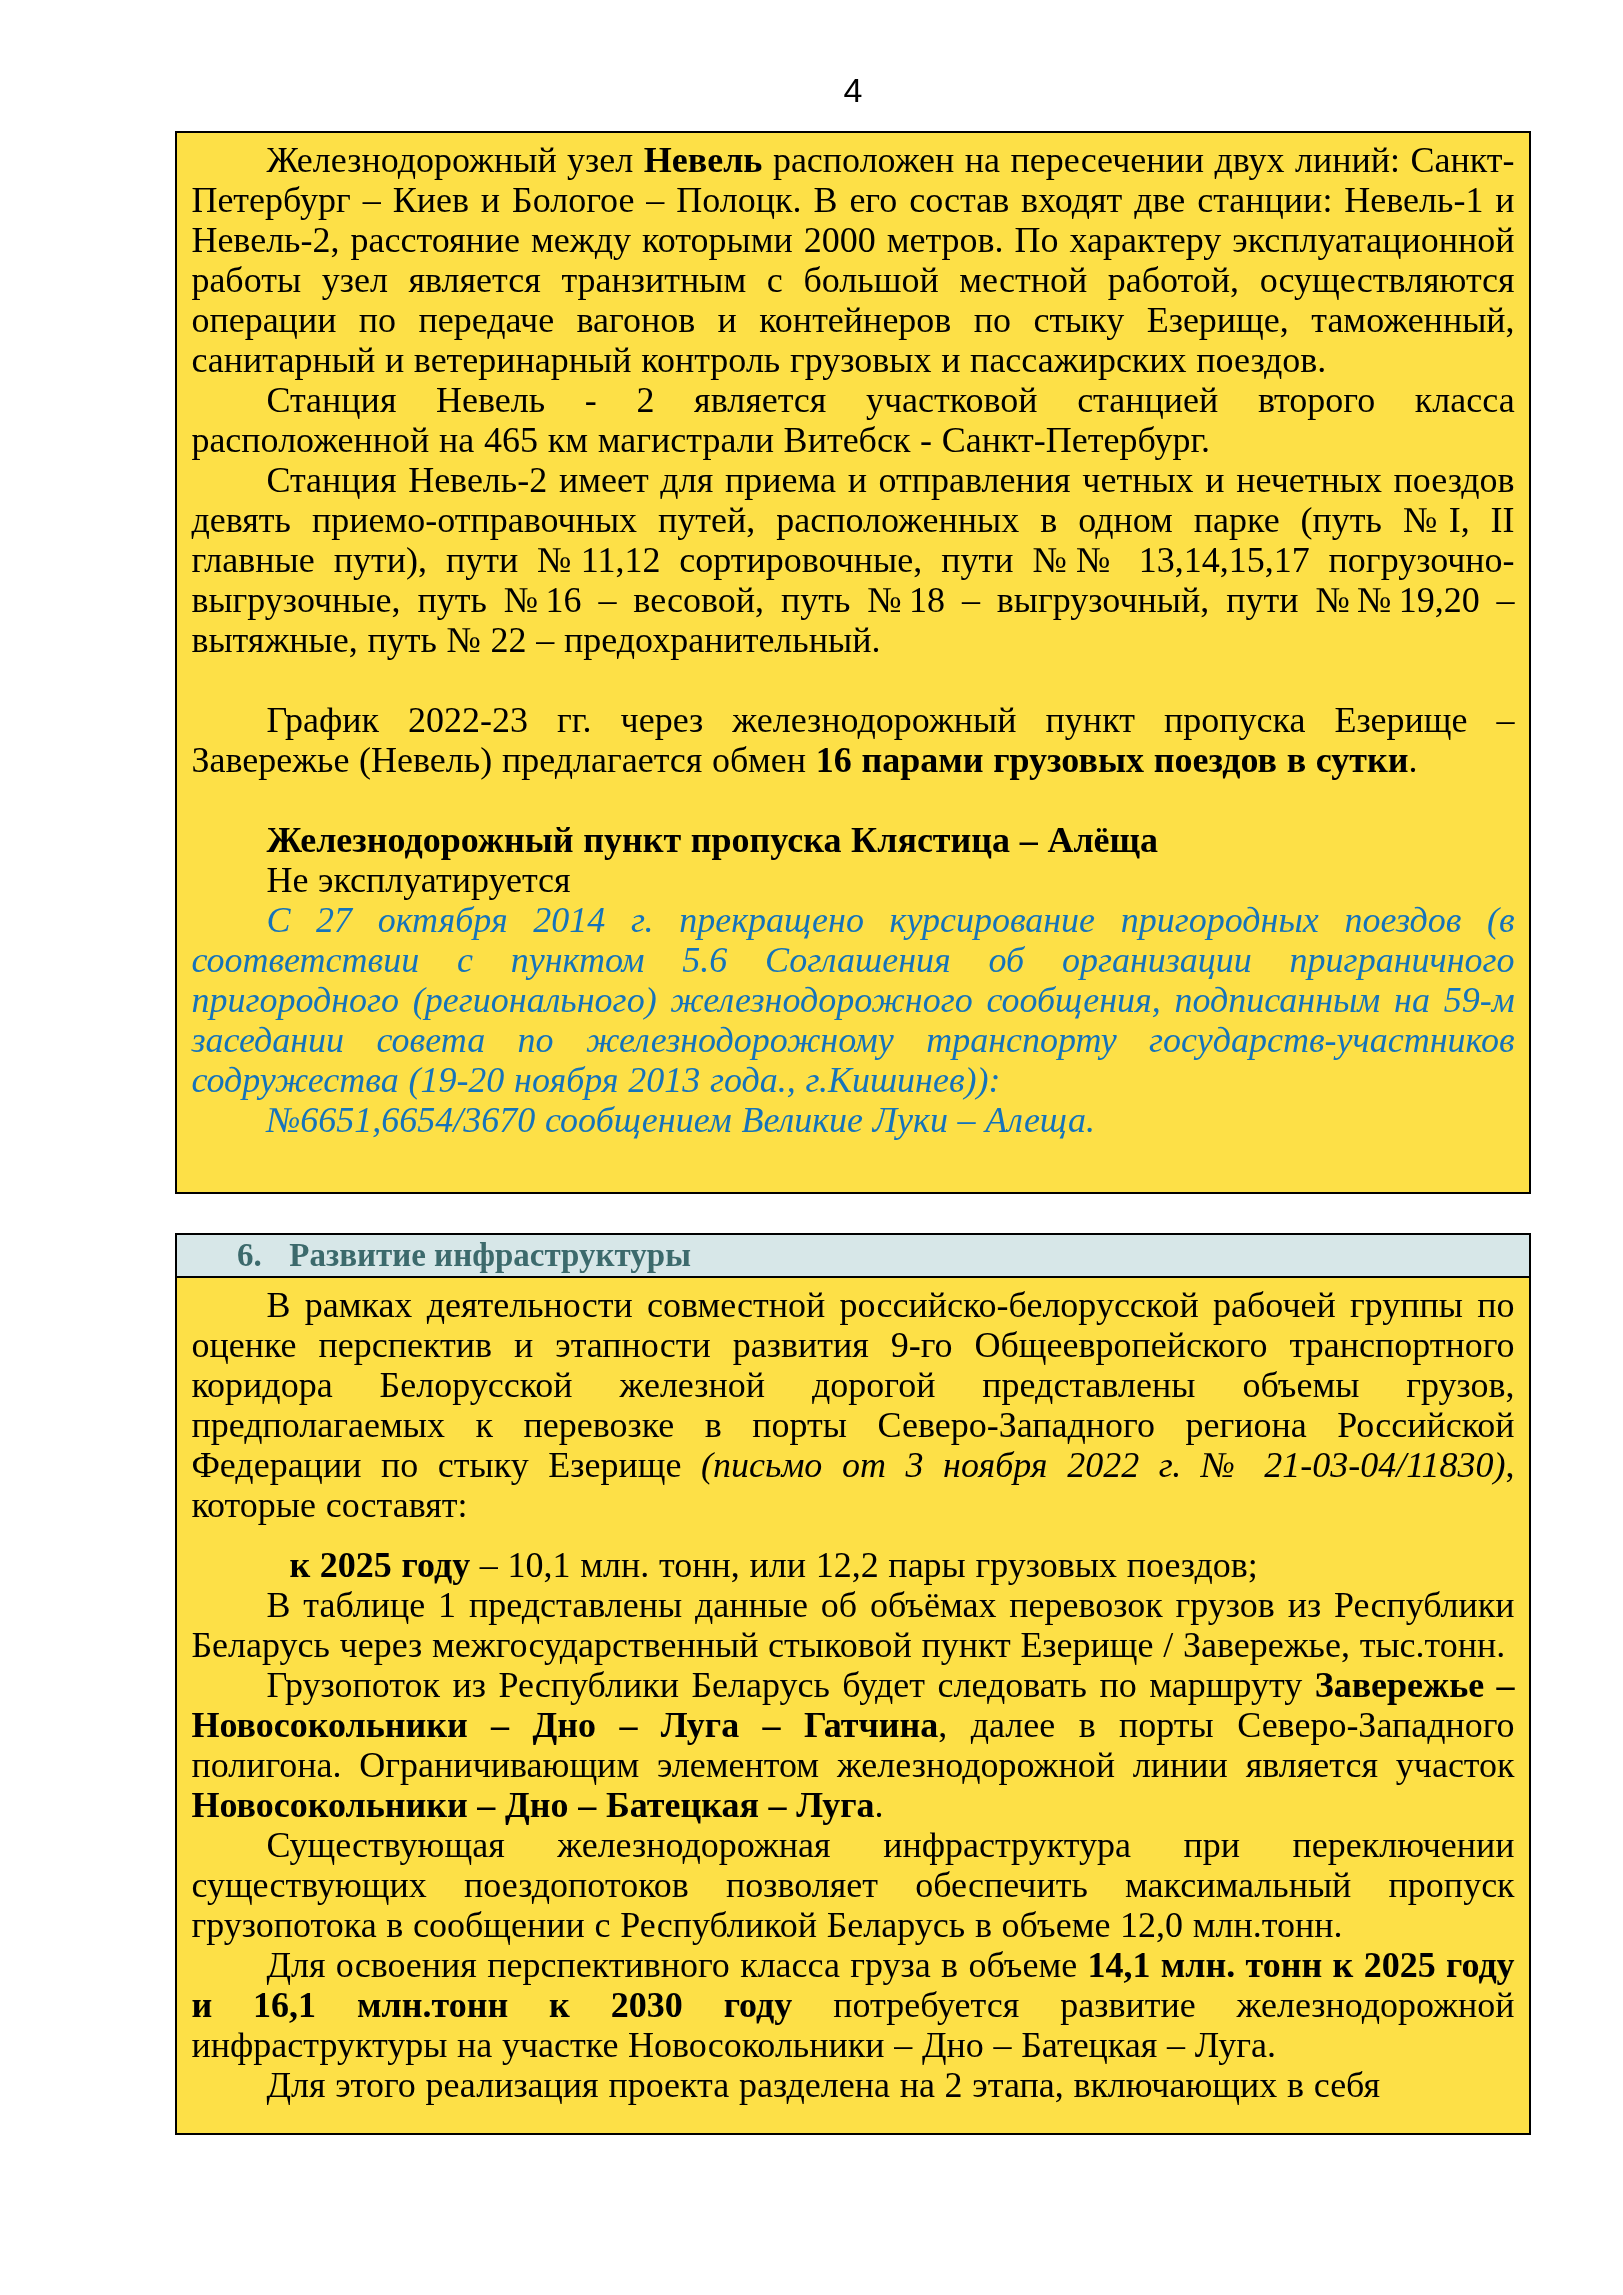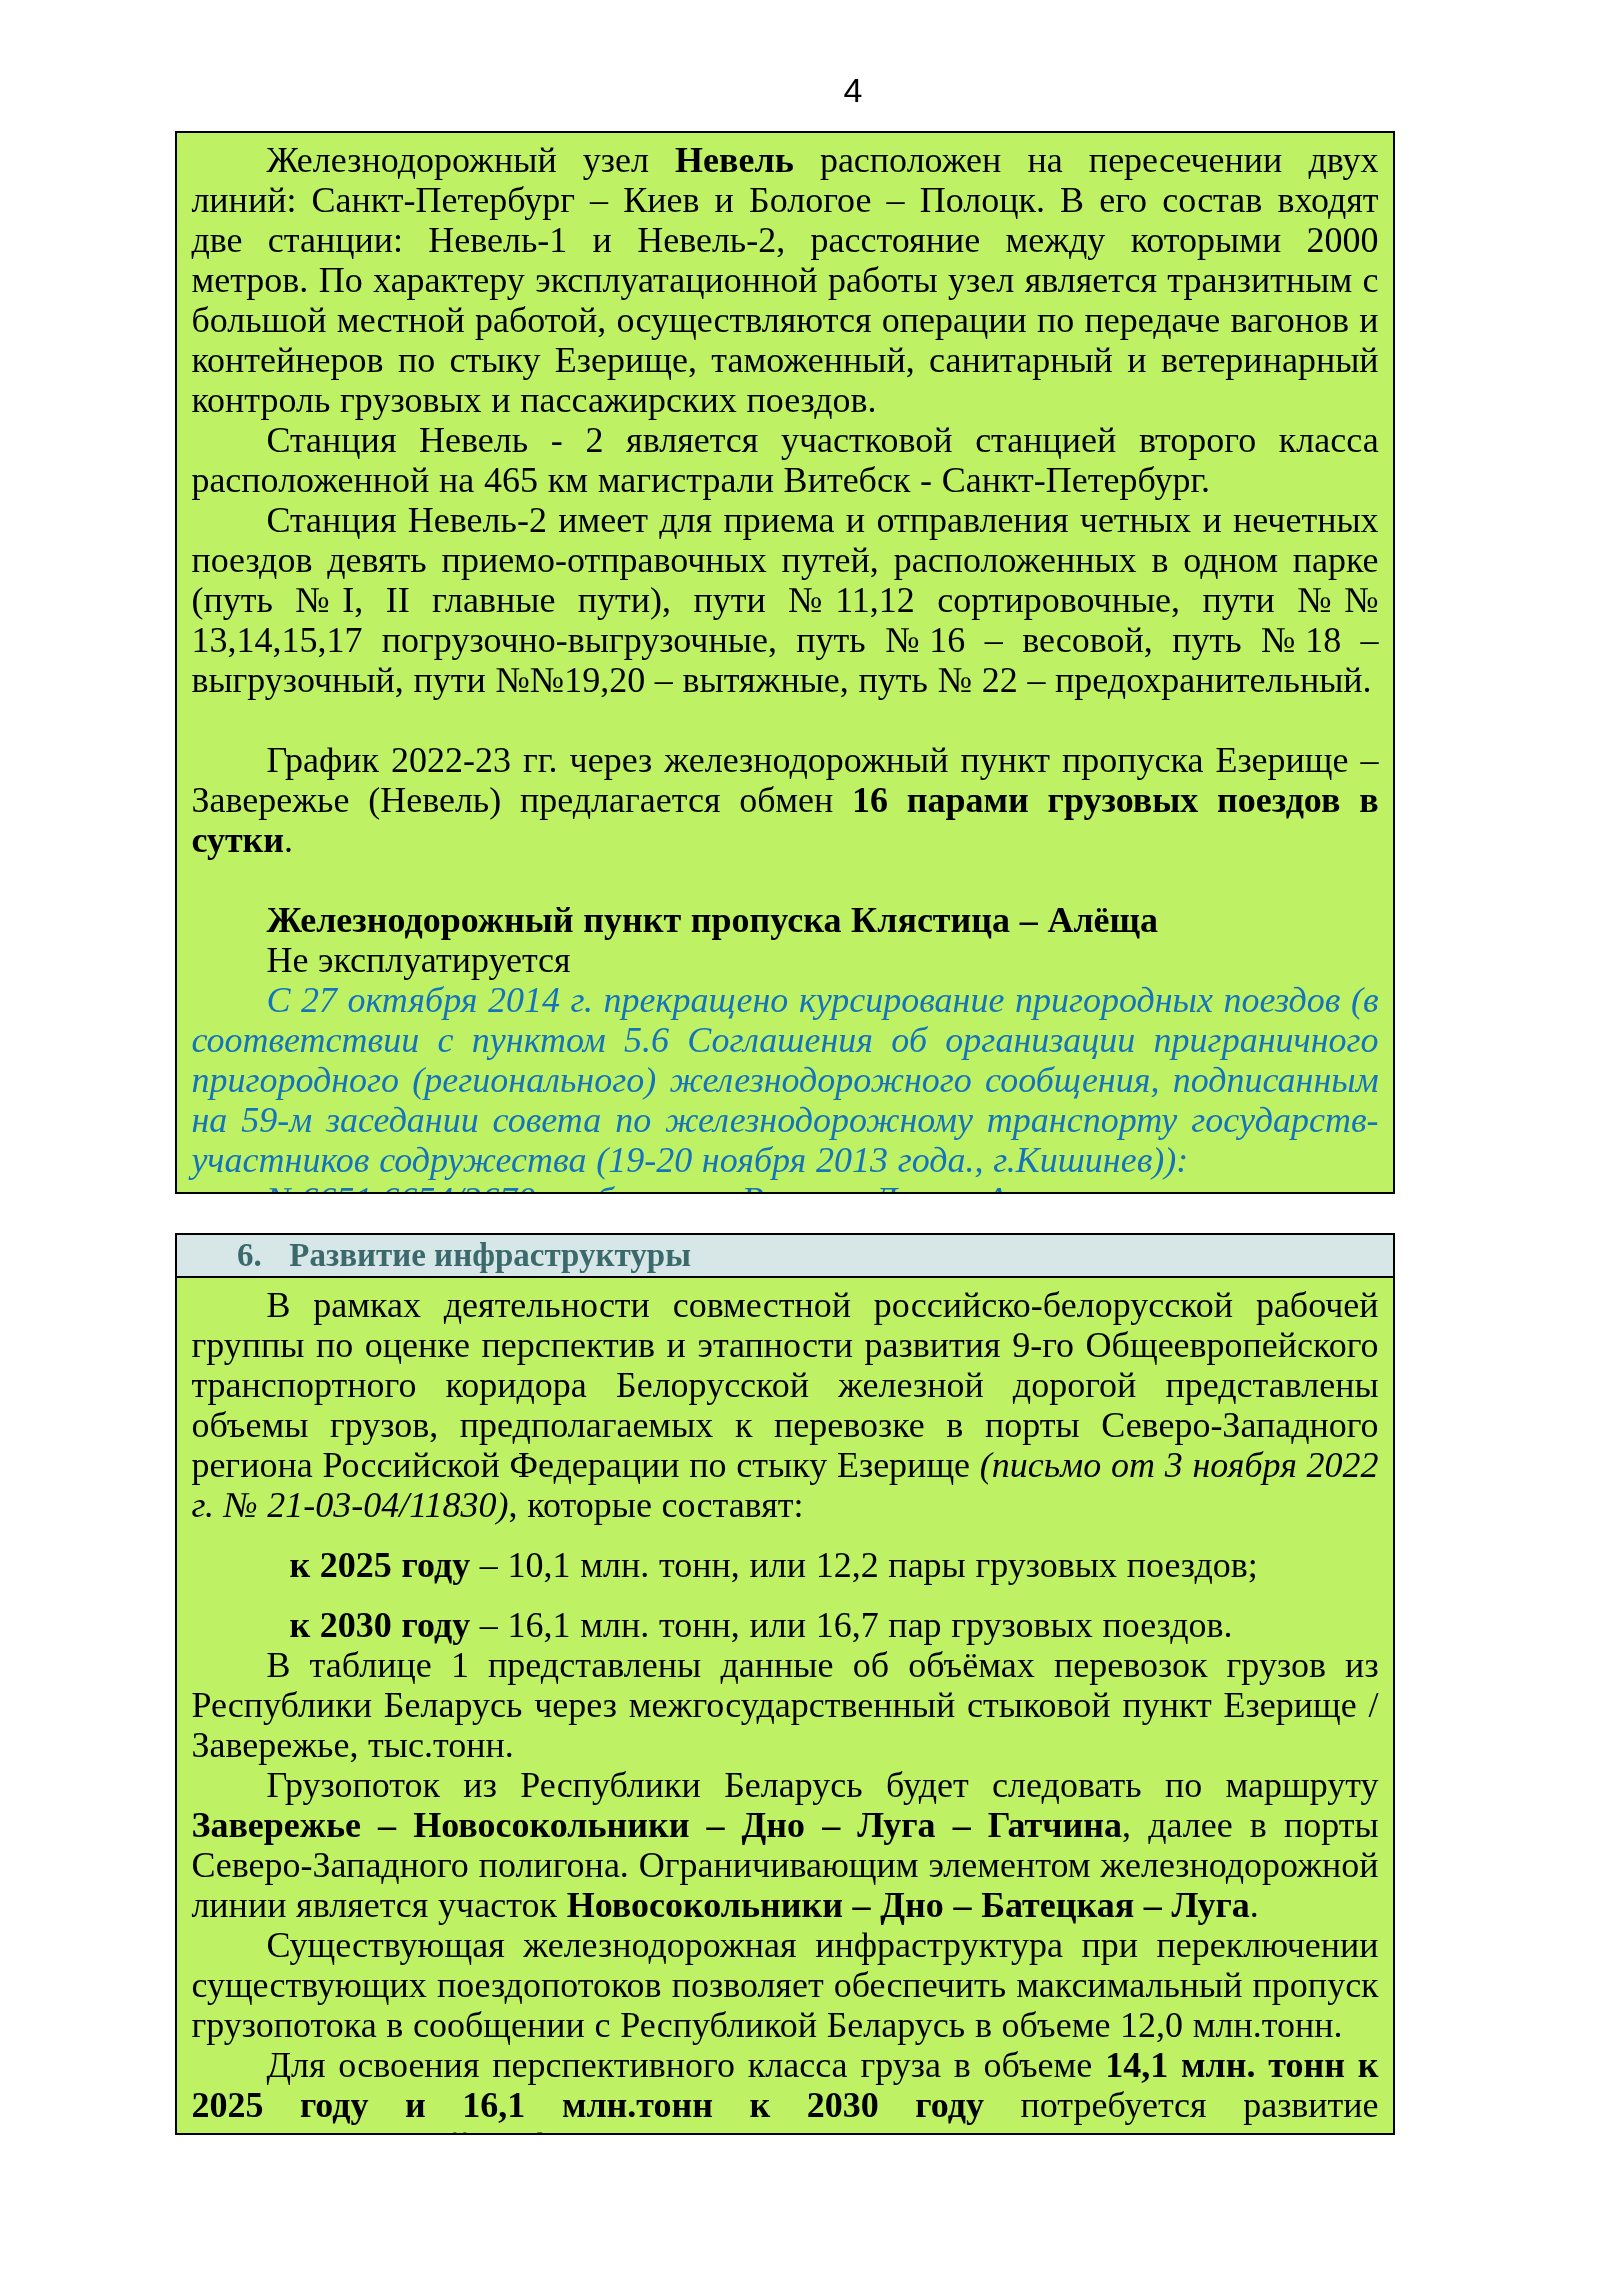--- a/index.html
+++ b/index.html
@@ -17,25 +17,25 @@
     left:175px;
     width:1356px;
     text-align:center;
     font-family:"Liberation Sans", sans-serif;
     font-size:34px;
     line-height:1;
   }
   .frame{
     position:absolute;
     left:175px;
-    width:1220px;
+    width:1356px;
     box-sizing:border-box;
     border:2.6px solid #000;
     overflow:hidden;
-    background:#bef264;
+    background:#fde047;
   }
   .frame1{ top:131px; height:1063px; padding:6.5px 14.4px 2.6px 14.4px; }
   .frame2{ top:1233px; height:902px; padding:0; }
   .box2-content{ padding:6.5px 14.4px 2.6px 14.4px; }
   .section-header{
     height:41px;
     background:#d7e7e8;
     border-bottom:2.6px solid #000;
     display:flex;
     align-items:center;
@@ -79,21 +79,20 @@
 </div>
 
 <div class="frame frame2">
   <div class="section-header">
     <span class="sec-num">6.</span>
     <span class="sec-title">Развитие инфраструктуры</span>
   </div>
   <div class="box2-content">
     <p class="para"><span>В рамках деятельности совместной российско-белорусской рабочей группы по оценке перспектив и этапности развития 9-го Общеевропейского транспортного коридора Белорусской железной дорогой представлены объемы грузов, предполагаемых к перевозке в порты Северо-Западного региона Российской Федерации по стыку Езерище </span><span class="s-i">(письмо от 3 ноября 2022 г. № 21-03-04/11830)</span><span>, которые составят:</span></p>
     <p class="para deep"><span class="s-b">к 2025 году</span><span> – 10,1 млн. тонн, или 12,2 пары грузовых поездов;</span></p>
-    <p class="para deep"><span class="s-b">к 2030 году</span><span> – 16,1 млн. тонн, или 16,7 пар грузовых поездов.</span></p>
     <p class="para"><span>В таблице 1 представлены данные об объёмах перевозок грузов из Республики Беларусь через межгосударственный стыковой пункт Езерище / Завережье, тыс.тонн.</span></p>
     <p class="para"><span>Грузопоток из Республики Беларусь будет следовать по маршруту </span><span class="s-b">Завережье – Новосокольники – Дно – Луга – Гатчина</span><span>, далее в порты Северо-Западного полигона. Ограничивающим элементом железнодорожной линии является участок </span><span class="s-b">Новосокольники – Дно – Батецкая – Луга</span><span>.</span></p>
     <p class="para"><span>Существующая железнодорожная инфраструктура при переключении существующих поездопотоков позволяет обеспечить максимальный пропуск грузопотока в сообщении с Республикой Беларусь в объеме 12,0 млн.тонн.</span></p>
     <p class="para"><span>Для освоения перспективного класса груза в объеме </span><span class="s-b">14,1 млн. тонн к 2025 году и 16,1 млн.тонн к 2030 году</span><span> потребуется развитие железнодорожной инфраструктуры на участке Новосокольники – Дно – Батецкая – Луга.</span></p>
     <p class="para"><span>Для этого реализация проекта разделена на 2 этапа, включающих в себя</span></p>
   </div>
 </div>
 
 
 </body></html>

